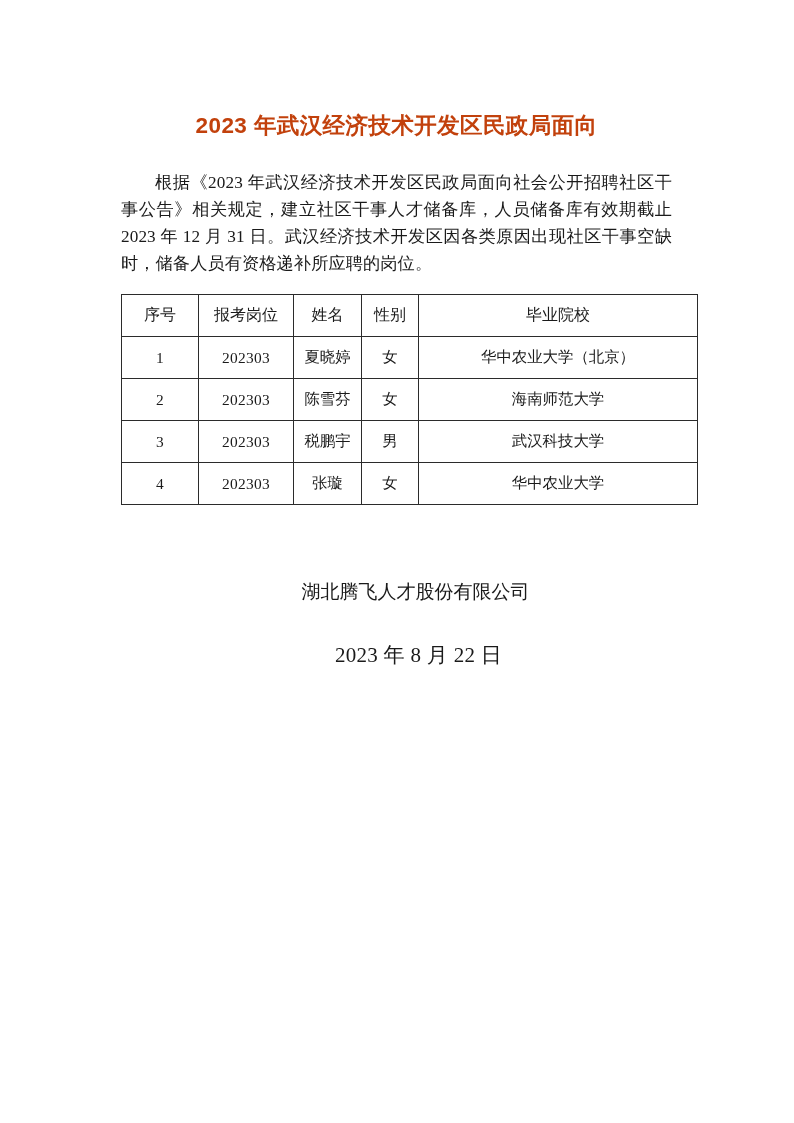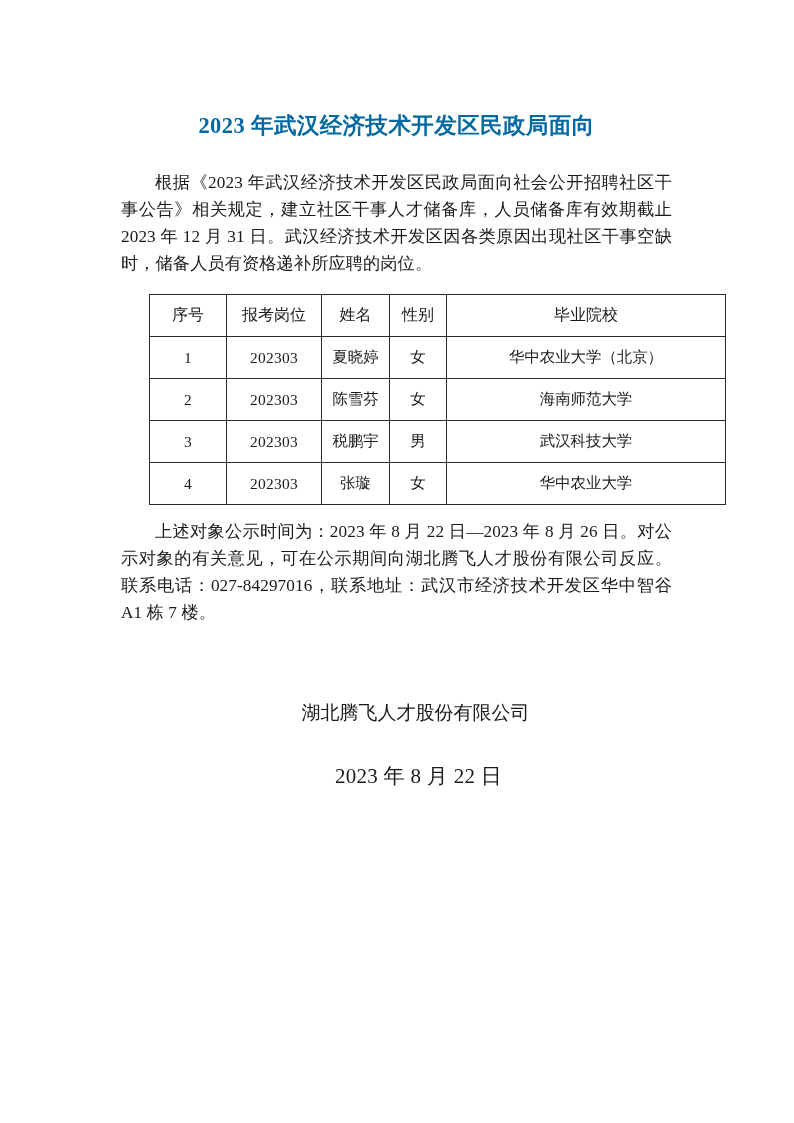--- a/index.html
+++ b/index.html
@@ -30,22 +30,22 @@
     left: 121px;
     top: 104px;
     width: 551px;
   }
   .title {
     font-size: 22.5px;
     line-height: 43px;
     font-weight: 700;
     text-align: center;
     letter-spacing: 0.4px;
-    color: #0369a1;
-    font-family: Liberation Serif, serif;
+    color: #c2410c;
+    font-family: Liberation Sans, sans-serif;
   }
   .title .line2 {
     display: block;
     letter-spacing: 0.2px;
   }
   .para {
     font-size: 17.2px;
     line-height: 27px;
     text-align: justify;
     text-justify: inter-character;
@@ -60,21 +60,20 @@
 
   
   .tbl-wrap {
     margin-top: 15px;
     width: 551px;
   }
   table.roster {
     border-collapse: collapse;
     width: 551px;
     table-layout: fixed;
-    margin-left: 28px;
   }
   table.roster td, table.roster th {
     border: 1px solid #2b2b2b;
     font-weight: normal;
     font-size: 15.4px;
     text-align: center;
     vertical-align: middle;
     height: 41px;
     padding: 0 2px;
     font-family: "Liberation Serif", "DejaVu Serif", serif;
@@ -158,21 +157,20 @@
             <td class="num">4</td>
             <td class="num">202303</td>
             <td>张璇</td>
             <td>女</td>
             <td>华中农业大学</td>
           </tr>
         </tbody>
       </table>
     </div>
 
-    <p class="para indent closing">上述对象公示时间为：2023 年 8 月 22 日—2023 年 8 月 26 日。对公示对象的有关意见，可在公示期间向湖北腾飞人才股份有限公司反应。联系电话：027-84297016，联系地址：武汉市经济技术开发区华中智谷 A1 栋 7 楼。</p>
 
     <div class="sign-block">
       <div class="sign-org">湖北腾飞人才股份有限公司</div>
       <div class="sign-date">2023 年 8 月 22 日</div>
     </div>
 
   </div>
 </div>
 
 </body></html>

